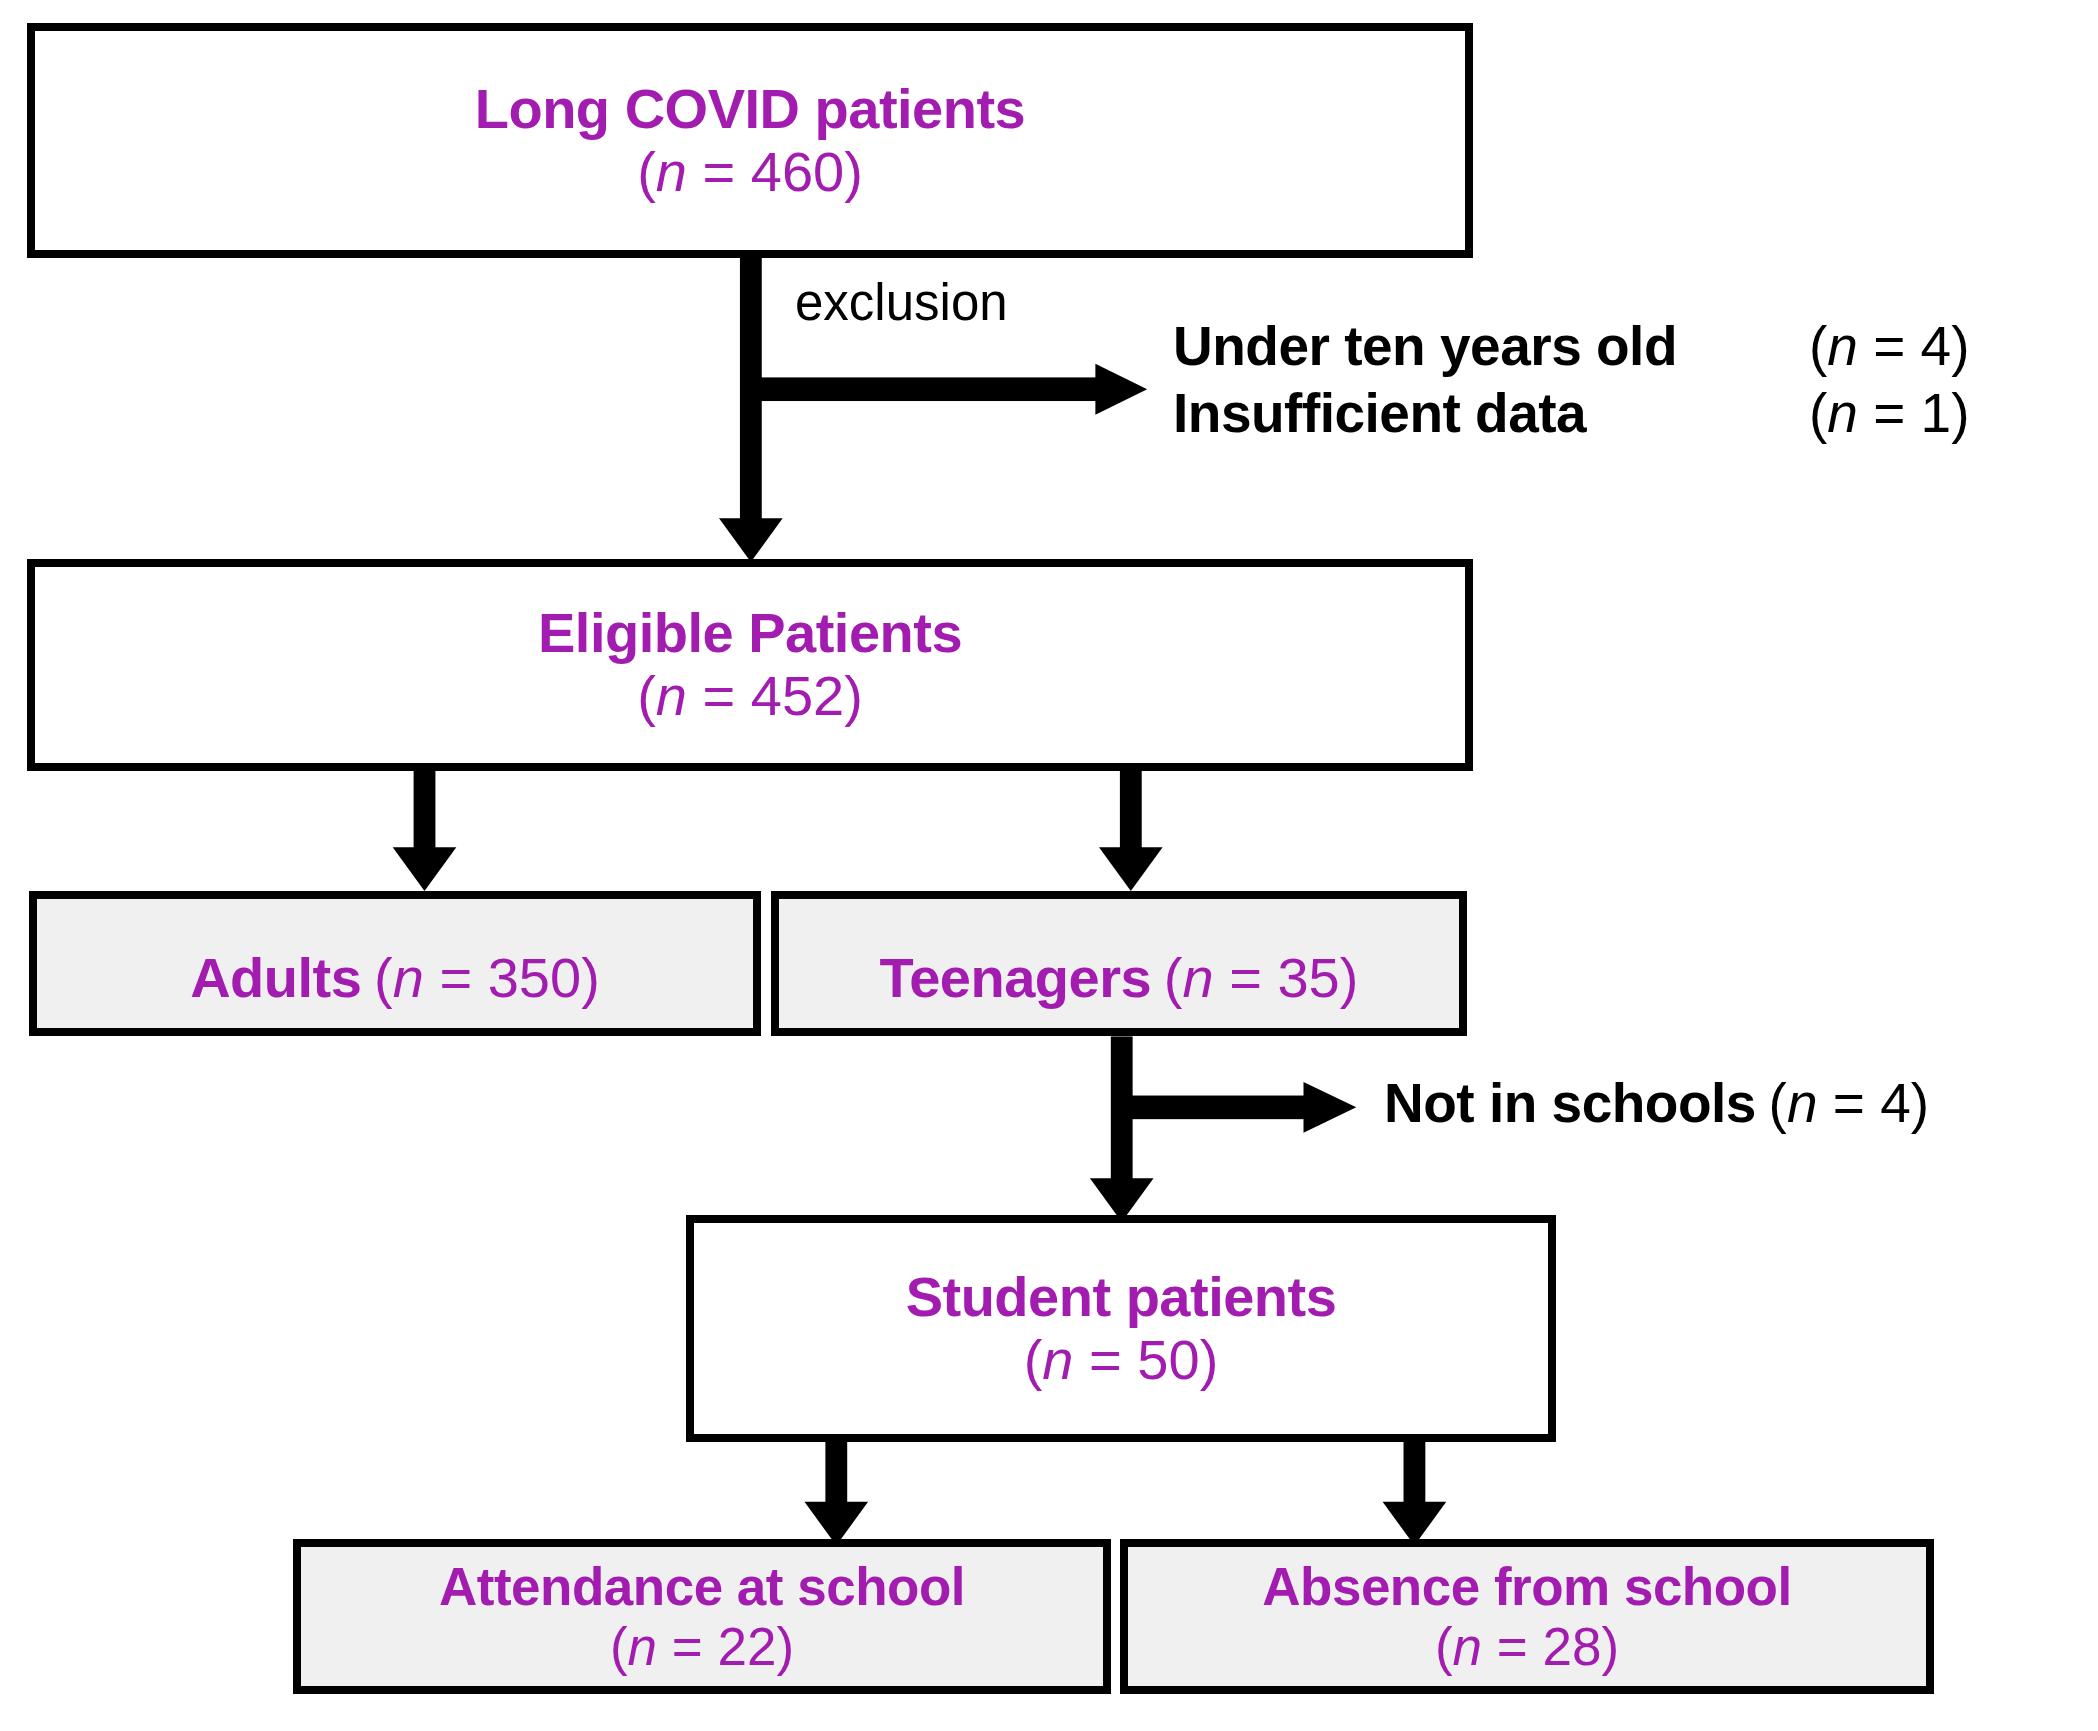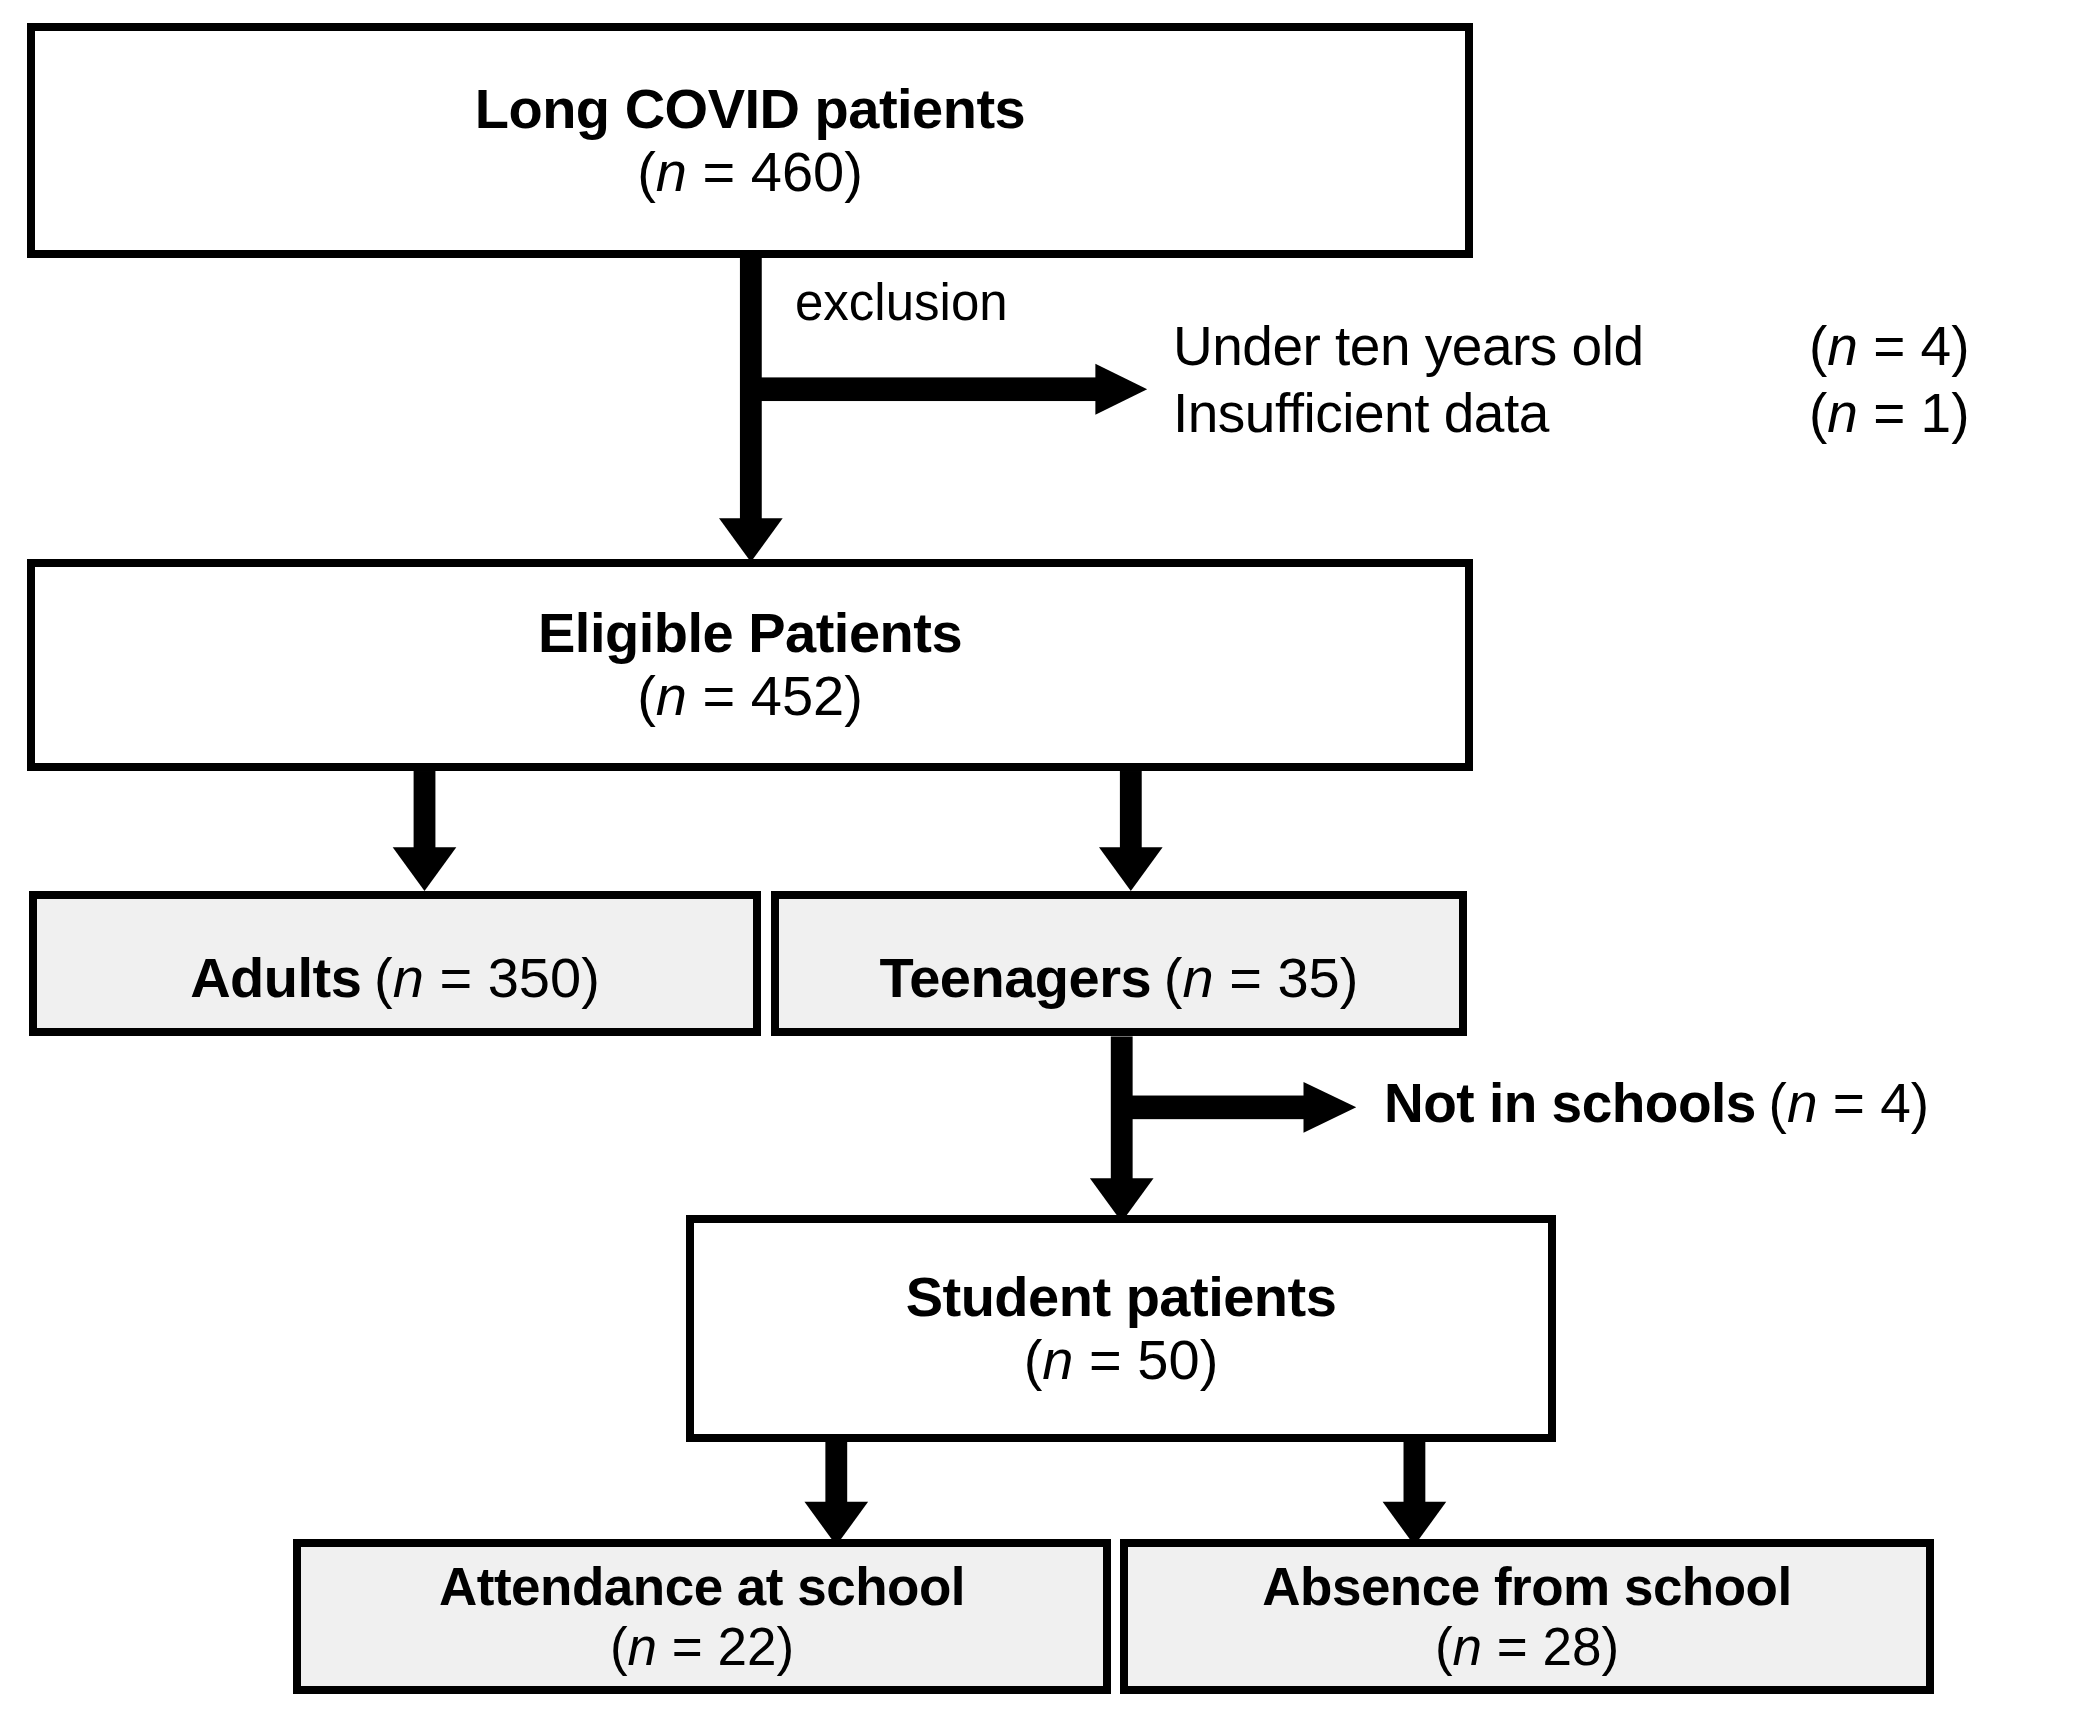--- a/index.html
+++ b/index.html
@@ -28,21 +28,21 @@
     position: absolute;
     box-sizing: border-box;
     border: 8.2px solid #000000;
     background: #ffffff;
     display: flex;
     flex-direction: column;
     align-items: center;
     justify-content: center;
     text-align: center;
     line-height: 1.12;
-    color: #000000;
+    color: #a21caf;
   }
   .node-box.shaded {
     background: #f0f0f0;
   }
   .node-line {
     display: block;
     white-space: nowrap;
   }
   .bold-title {
     font-weight: bold;
@@ -89,21 +89,21 @@
     position: absolute;
     color: #000000;
   }
   .exclusion-item {
     display: flex;
     align-items: baseline;
     white-space: nowrap;
     height: 67px;
   }
   .exclusion-item .reason {
-    font-weight: normal;
+    font-weight: bold;
     font-size: 55px;
     letter-spacing: -0.5px;
     width: 636px;
   }
   .exclusion-item .cnt {
     font-weight: normal;
     font-size: 55px;
   }
   .side-note {
     position: absolute;

